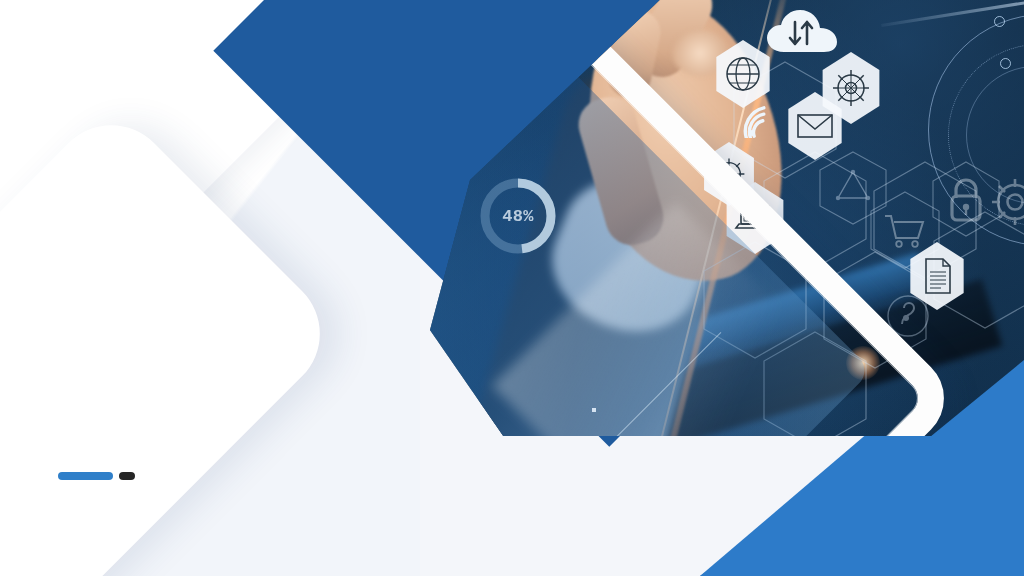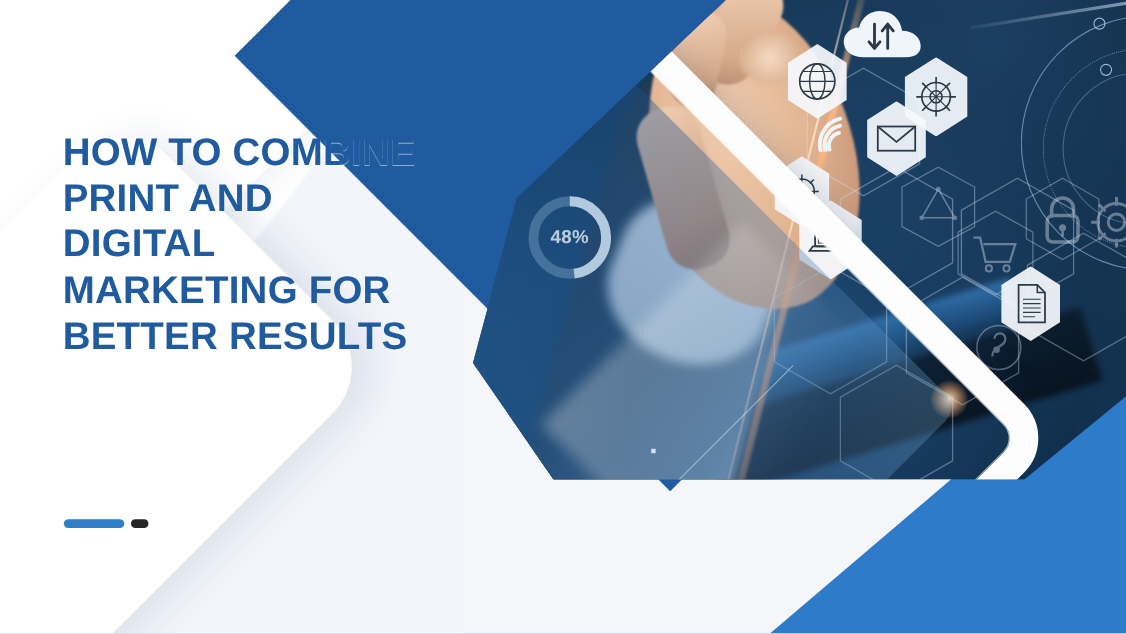--- a/index.html
+++ b/index.html
@@ -46,20 +46,21 @@
     position:absolute;left:0;top:0;width:1024px;height:576px;
     background:#2d7bc9;
     clip-path:polygon(1024px 300px, 1024px 576px, 700px 576px);
   }
 
   
   .photo-panel{
     position:absolute;left:0;top:0;width:1024px;height:436px;
     clip-path:polygon(660px 0, 1024px 0, 1024px 360px, 760px 576px, 600px 576px, 430px 330px, 470px 180px);
     overflow:hidden;
+    font-family:Liberation Mono, monospace;
   }
   .photo-inner{position:absolute;inset:0;}
   .photo-bg{
     position:absolute;inset:0;
     background:
       radial-gradient(circle at 88% 10%, rgba(40,90,140,.55) 0%, rgba(0,0,0,0) 45%),
       radial-gradient(circle at 62% 68%, rgba(45,110,175,.60) 0%, rgba(0,0,0,0) 50%),
       radial-gradient(circle at 30% 95%, rgba(70,140,200,.55) 0%, rgba(0,0,0,0) 45%),
       linear-gradient(150deg,#0d2236 0%,#10283d 35%,#0a1c2c 60%,#102f4c 100%);
   }
@@ -407,24 +408,19 @@
         <svg class="gauge" width="96" height="96" viewBox="0 0 96 96">
           <circle cx="48" cy="48" r="33" fill="none" stroke="rgba(120,160,195,.45)" stroke-width="9"></circle>
           <circle cx="48" cy="48" r="33" fill="none" stroke="rgba(214,232,246,.75)" stroke-width="9" stroke-dasharray="99.5 207.3" stroke-linecap="butt" transform="rotate(-90 48 48)"></circle>
         </svg>
         <div class="gauge-label">48%</div>
       </div>
 
     </div>
   </div>
 
-  <div class="title">How to combine
-print and
-digital
-marketing for
-better results</div>
 
   <div class="accent-row">
     <div class="accent-blue"></div>
     <div class="accent-dark"></div>
   </div>
 
 </div>
 
 </body></html>

